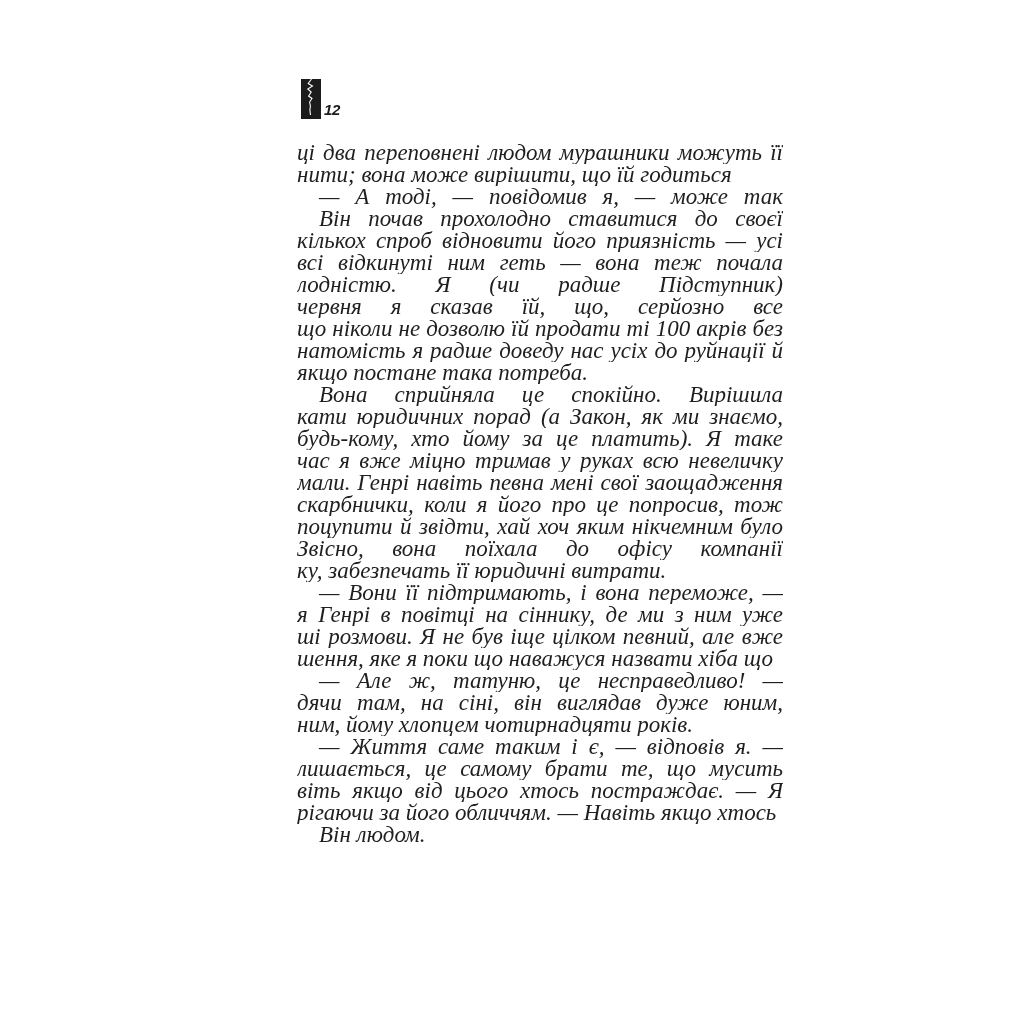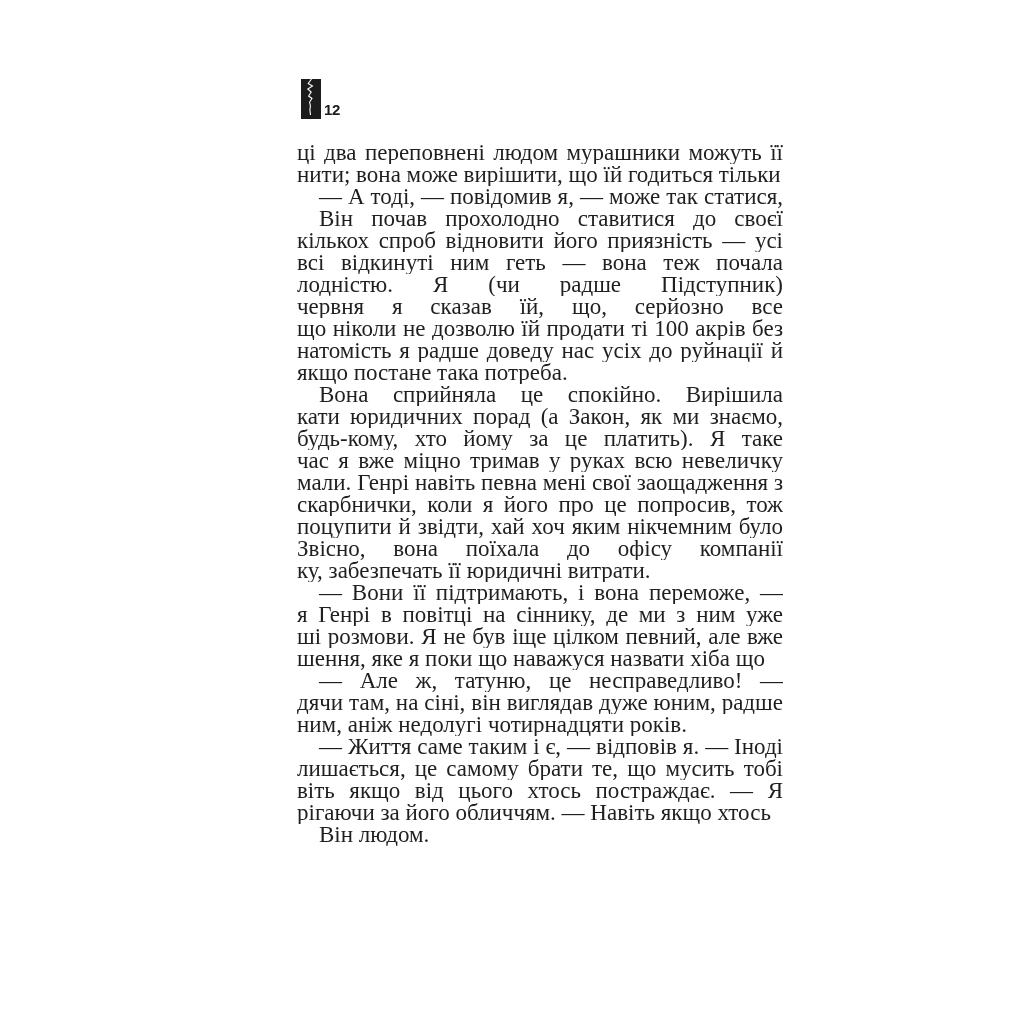--- a/index.html
+++ b/index.html
@@ -10,20 +10,21 @@
     width: 1024px;
     height: 1024px;
     background: #ffffff;
     position: relative;
     overflow: hidden;
   }
   .page {
     position: absolute;
     inset: 0;
     background: #ffffff;
+    font-style: italic;
   }
   .ornament {
     position: absolute;
     left: 301px;
     top: 79px;
     width: 20px;
     height: 40px;
   }
   .pagenum {
     position: absolute;
@@ -99,21 +100,21 @@
       <div class="line jl">скарбнички, коли я його про це попросив, тож вона не могла</div>
       <div class="line jl">поцупити й звідти, хай хоч яким нікчемним було те джерело.</div>
       <div class="line jl">Звісно, вона поїхала до офісу компанії «Фаррингтон» у Делан-</div>
       <div class="line">ку, забезпечать її юридичні витрати.</div>
       <div class="line jl ind">— Вони її підтримають, і вона переможе, — втокмачував</div>
       <div class="line jl">я Генрі в повітці на сіннику, де ми з ним уже звикли вести на-</div>
       <div class="line jl">ші розмови. Я не був іще цілком певний, але вже прийняв рі-</div>
       <div class="line">шення, яке я поки що наважуся назвати хіба що «планом».</div>
       <div class="line jl ind">— Але ж, татуню, це несправедливо! — схлипнув він. Си-</div>
       <div class="line jl">дячи там, на сіні, він виглядав дуже юним, радше десятиріч-</div>
-      <div class="line">ним, аніж недолугі чотирнадцяти років.</div>
+      <div class="line">ним, йому хлопцем чотирнадцяти років.</div>
       <div class="line jl ind">— Життя саме таким і є, — відповів я. — Іноді єдине, що за-</div>
       <div class="line jl">лишається, це самому брати те, що мусить тобі належати. На-</div>
       <div class="line jl">віть якщо від цього хтось постраждає. — Я помовчав, спосте-</div>
       <div class="line">рігаючи за його обличчям. — Навіть якщо хтось помре.</div>
       <div class="line ind">Він людом.</div>
     </div>
 
 </div>
 
 </body></html>

